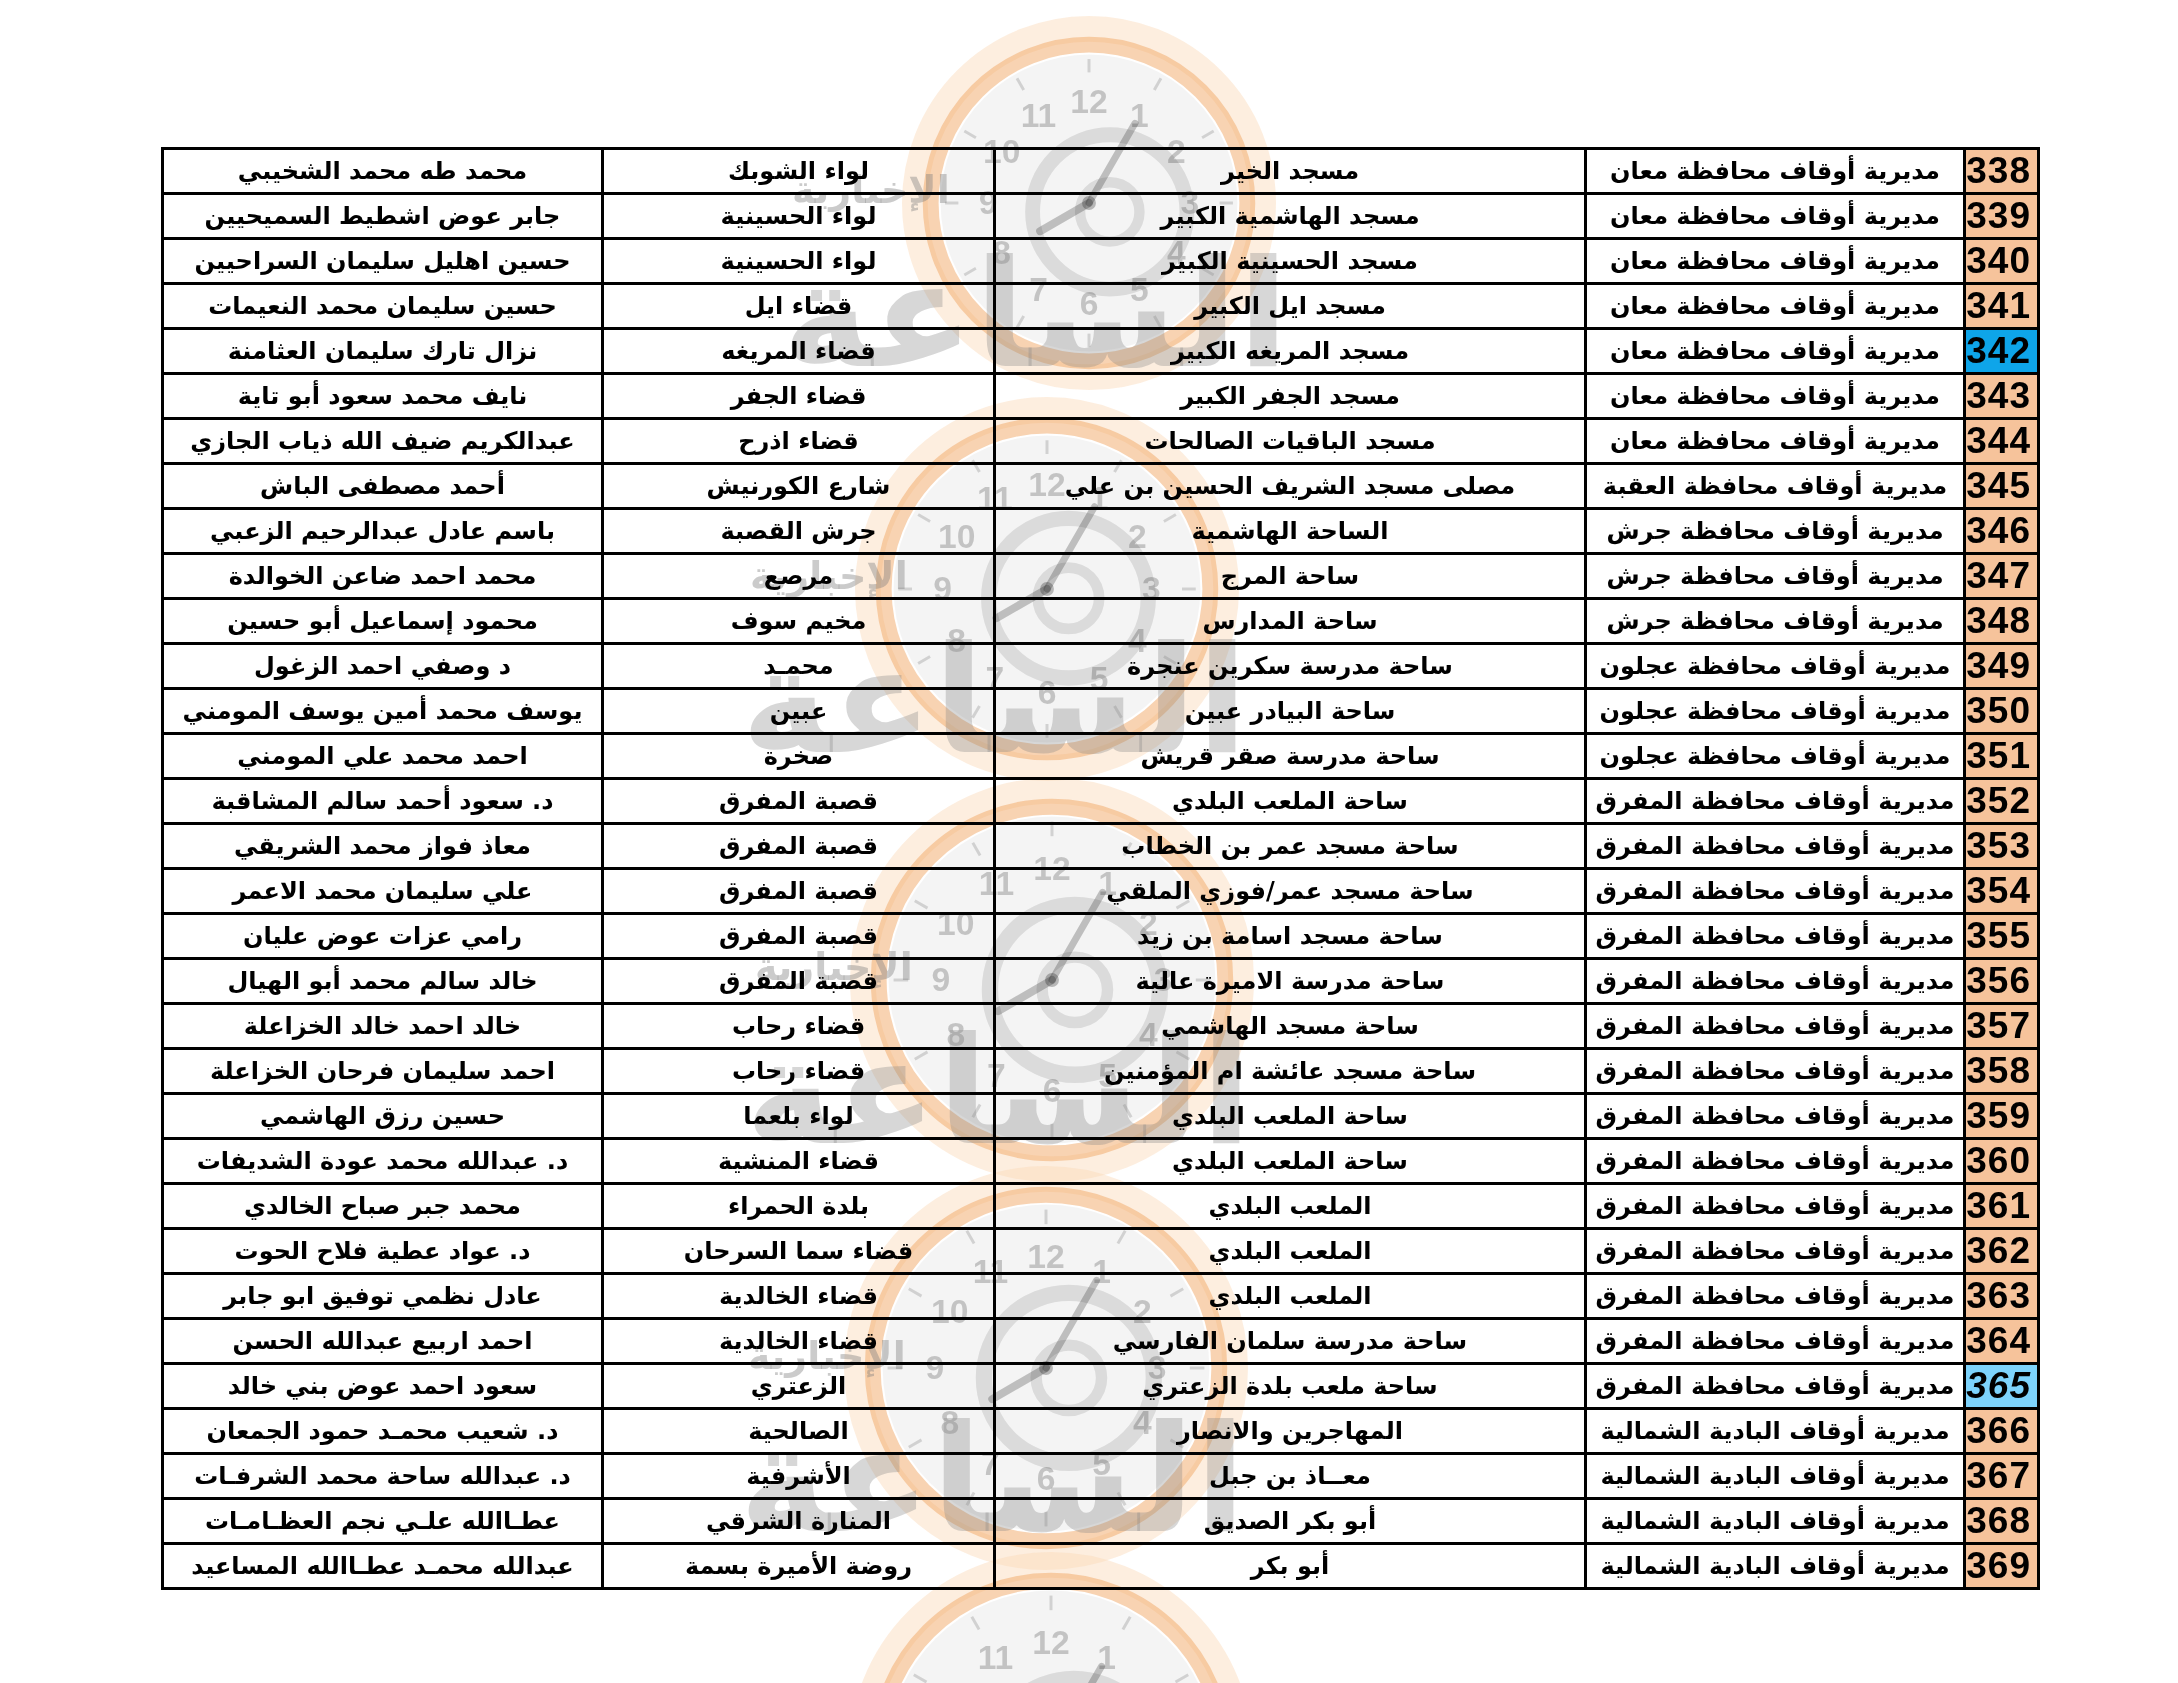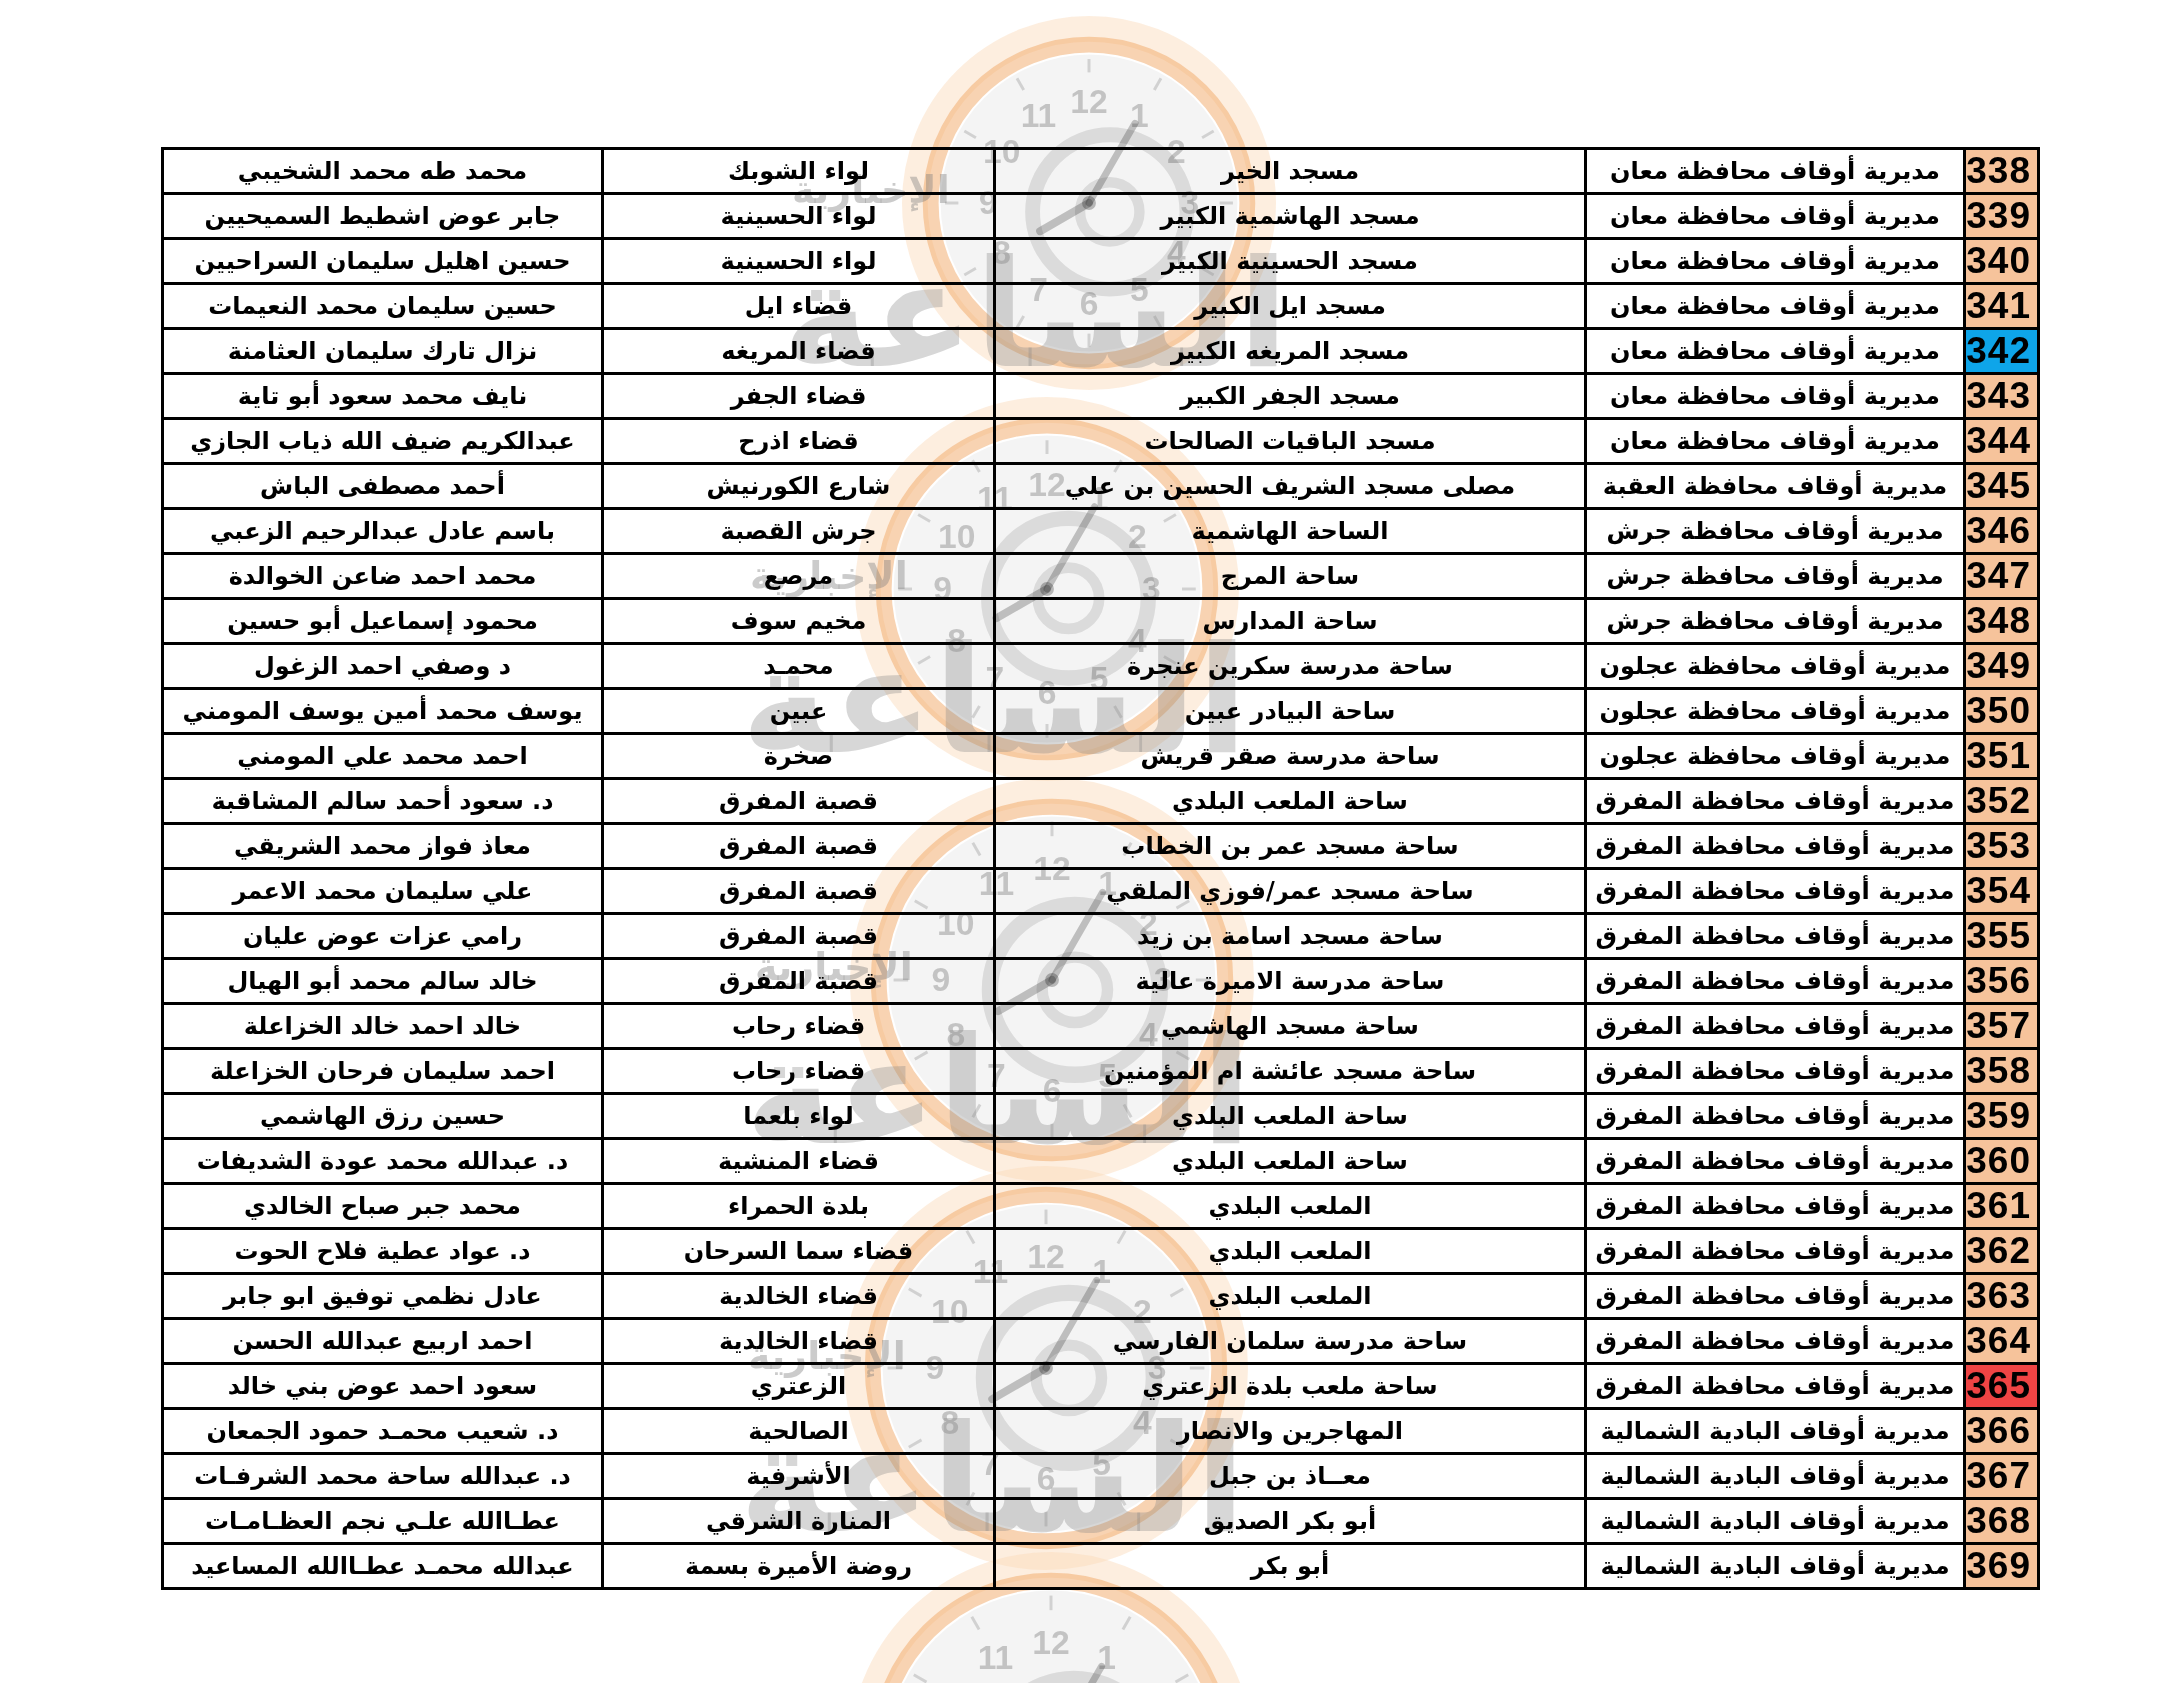--- a/index.html
+++ b/index.html
@@ -454,21 +454,21 @@
           <td class="name-cell">عادل نظمي توفيق ابو جابر</td>
         </tr>
         <tr>
           <td class="num-cell" style="background: rgb(246, 195, 155);">364</td>
           <td class="dir-cell">مديرية أوقاف محافظة المفرق</td>
           <td class="place-cell">ساحة مدرسة سلمان الفارسي</td>
           <td class="district-cell">قضاء الخالدية</td>
           <td class="name-cell">احمد اربيع عبدالله الحسن</td>
         </tr>
         <tr>
-          <td class="num-cell" style="background: #ef4444;">365</td>
+          <td class="num-cell" style="background: #7dd3fc; font-style: italic;">365</td>
           <td class="dir-cell">مديرية أوقاف محافظة المفرق</td>
           <td class="place-cell">ساحة ملعب بلدة الزعتري</td>
           <td class="district-cell">الزعتري</td>
           <td class="name-cell">سعود احمد عوض بني خالد</td>
         </tr>
         <tr>
           <td class="num-cell" style="background: rgb(246, 195, 155);">366</td>
           <td class="dir-cell">مديرية أوقاف البادية الشمالية</td>
           <td class="place-cell">المهاجرين والانصار</td>
           <td class="district-cell">الصالحية</td>

